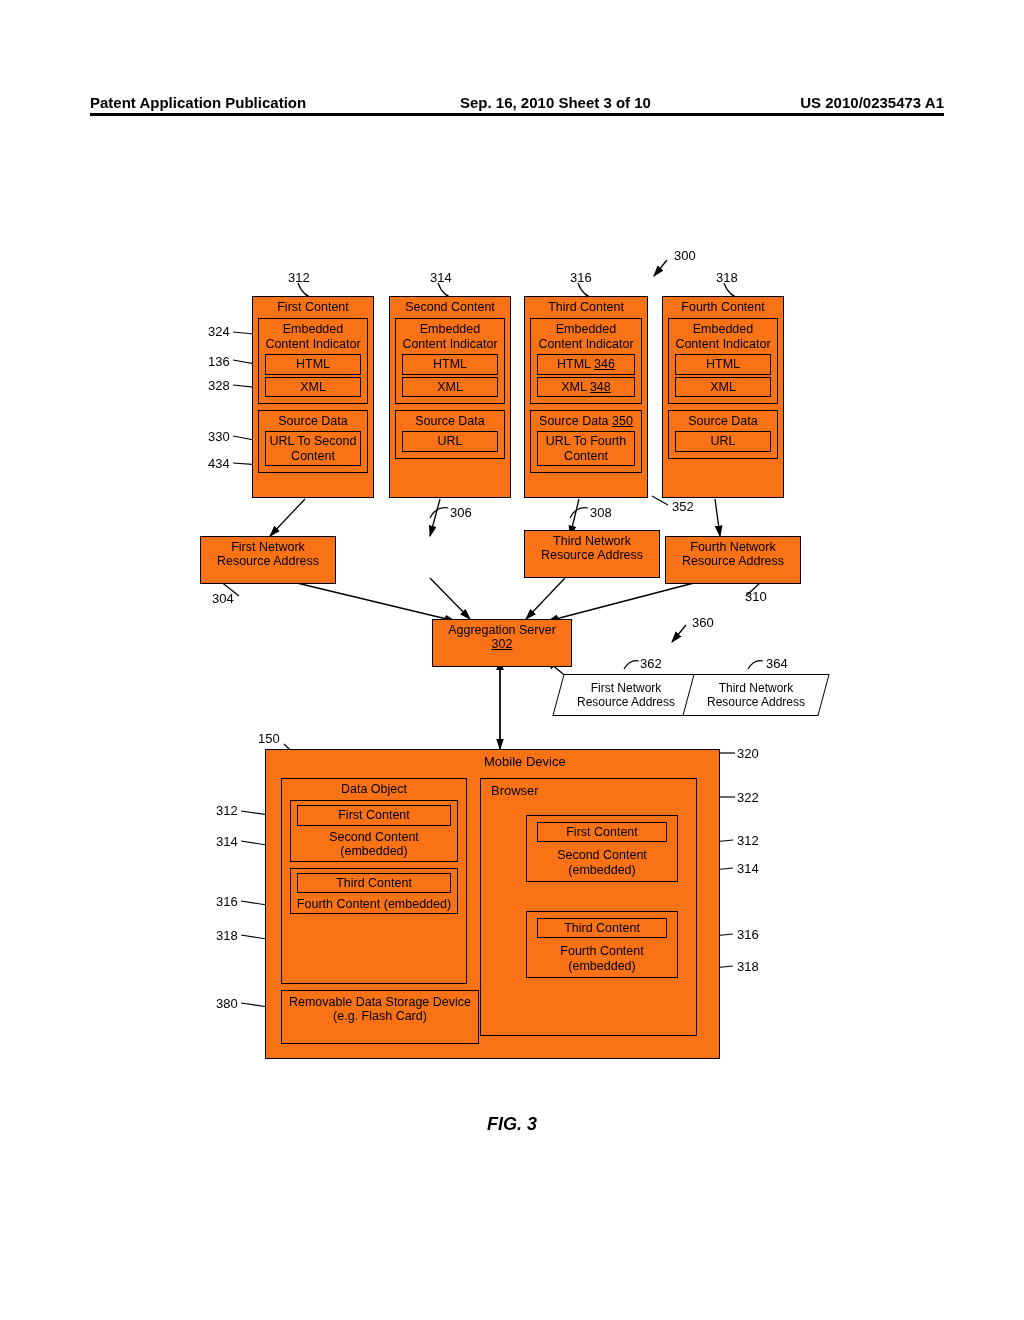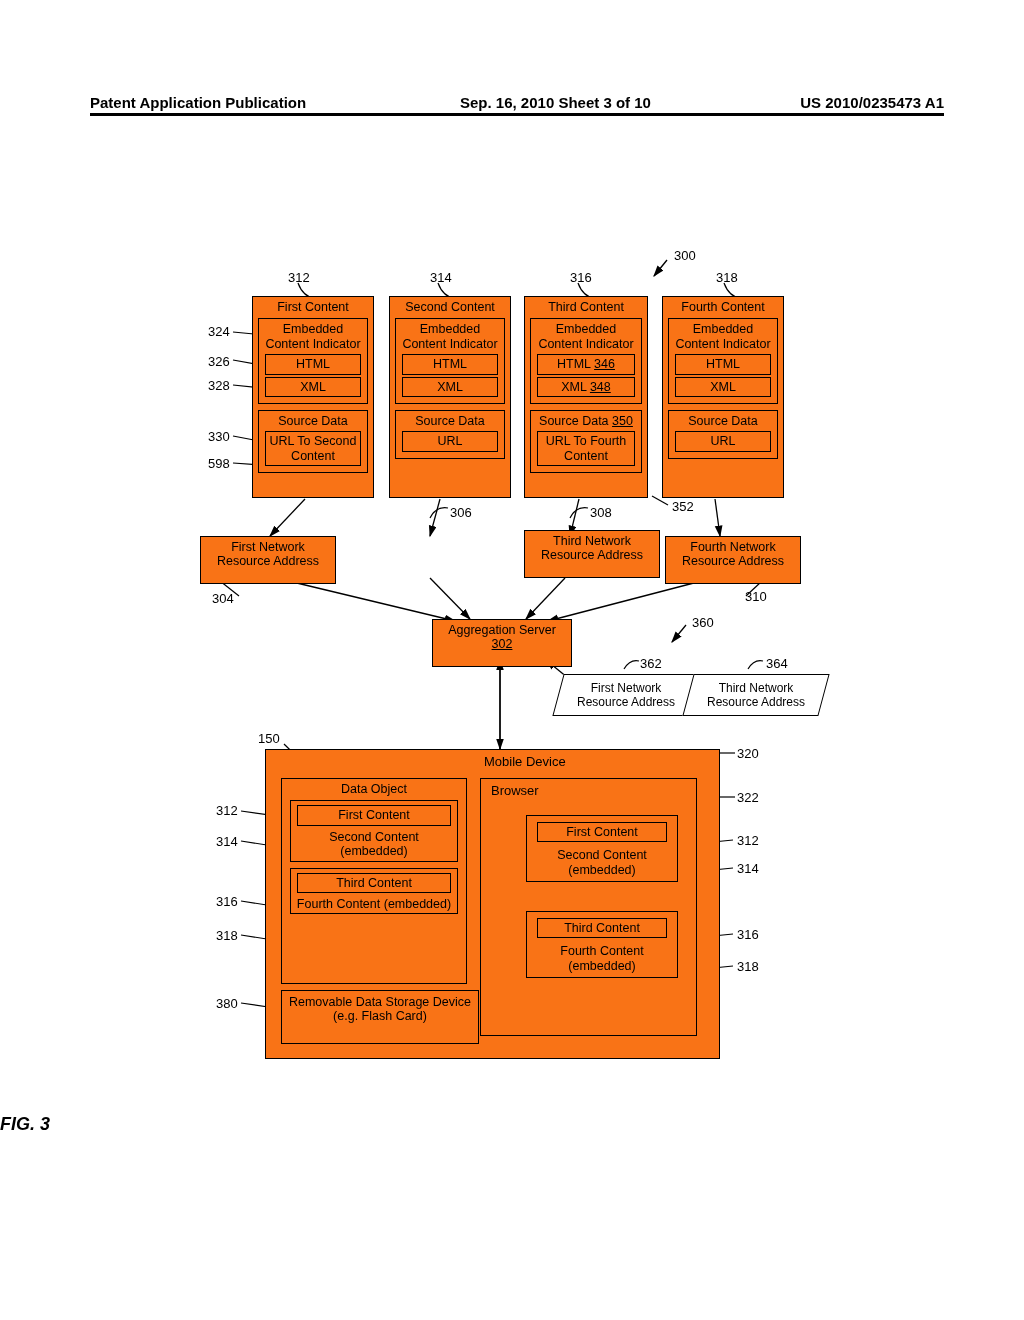--- a/index.html
+++ b/index.html
@@ -10,21 +10,21 @@
   .hdr .mid{position:absolute;left:370px}
   .hdr .r{position:absolute;right:0}
   .box{position:absolute;border:1.3px solid #000;font-size:12.5px;text-align:center;line-height:1.15;background:#f97316}
   .inner-label{border:1.3px solid #000;margin:2px 6px;padding:2px 2px;font-size:12.5px;text-align:center}
   .plain-label{padding:3px 2px;font-size:12.5px;text-align:center}
   .u{text-decoration:underline}
   .ref{position:absolute;font-size:13px}
   .parallelogram{position:absolute;font-size:12px;text-align:center;transform:skewX(-15deg);border:1.3px solid #000;background:#fff;padding:6px 8px}
   .parallelogram span{display:inline-block;transform:skewX(15deg)}
   svg.wires{position:absolute;left:0;top:0;width:1024px;height:1320px;pointer-events:none}
-  .fig{position:absolute;width:1024px;top:1106px;font-size:18px;font-style:italic;font-weight:bold}
+  .fig{position:absolute;width:1024px;text-align:center;top:1106px;font-size:18px;font-style:italic;font-weight:bold}
 </style>
 </head>
 <body>
 
 <div class="page">
 
   <div class="hdr">
     <span>Patent Application Publication</span>
     <span class="mid">Sep. 16, 2010  Sheet 3 of 10</span>
     <span class="r">US 2010/0235473 A1</span>
@@ -149,24 +149,24 @@
       <div class="inner-label">HTML</div>
       <div class="inner-label">XML</div>
     </div>
     <div class="box" style="position:relative;margin:6px 5px 2px 5px;padding:2px 0 4px 0">
       <div class="plain-label" style="padding:1px 2px">Source Data</div>
       <div class="inner-label">URL</div>
     </div>
   </div>
 
   <div class="ref" style="left:208px;top:316px">324</div>
-  <div class="ref" style="left:208px;top:346px">326</div>
+  <div class="ref" style="left:208px;top:346px">136</div>
   <div class="ref" style="left:208px;top:370px">328</div>
   <div class="ref" style="left:208px;top:421px">330</div>
-  <div class="ref" style="left:208px;top:448px">598</div>
+  <div class="ref" style="left:208px;top:448px">434</div>
 
   <div class="ref" style="left:672px;top:491px">352</div>
 
   <div class="ref" style="left:450px;top:497px">306</div>
   <div class="ref" style="left:590px;top:497px">308</div>
 
   <div class="box" style="left:200px;top:528px;width:130px;height:40px;padding:3px 2px">First Network Resource Address</div>
   <div class="box" style="left:524px;top:522px;width:130px;height:40px;padding:3px 2px">Third Network Resource Address</div>
   <div class="box" style="left:665px;top:528px;width:130px;height:40px;padding:3px 2px">Fourth Network Resource Address</div>
 

